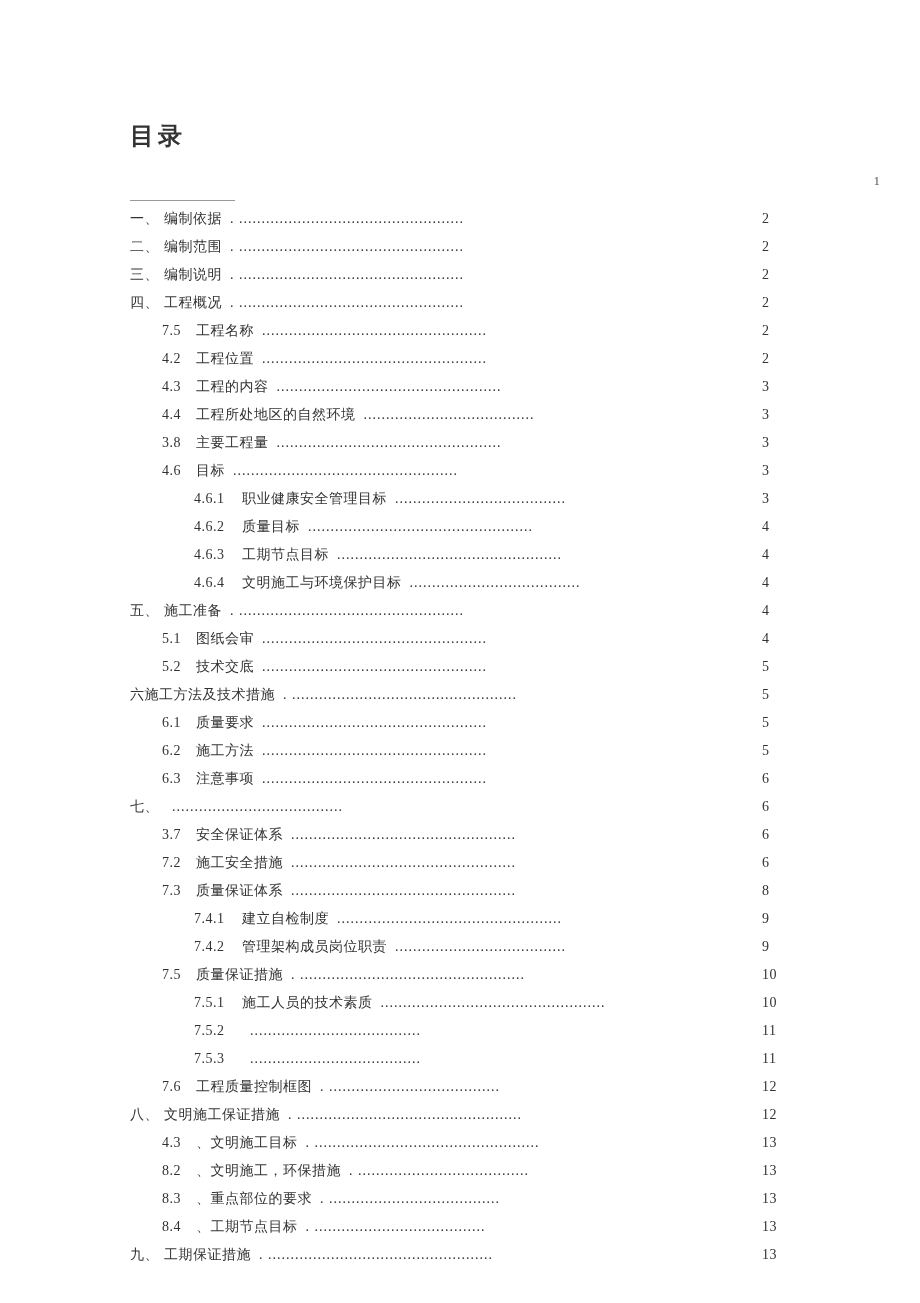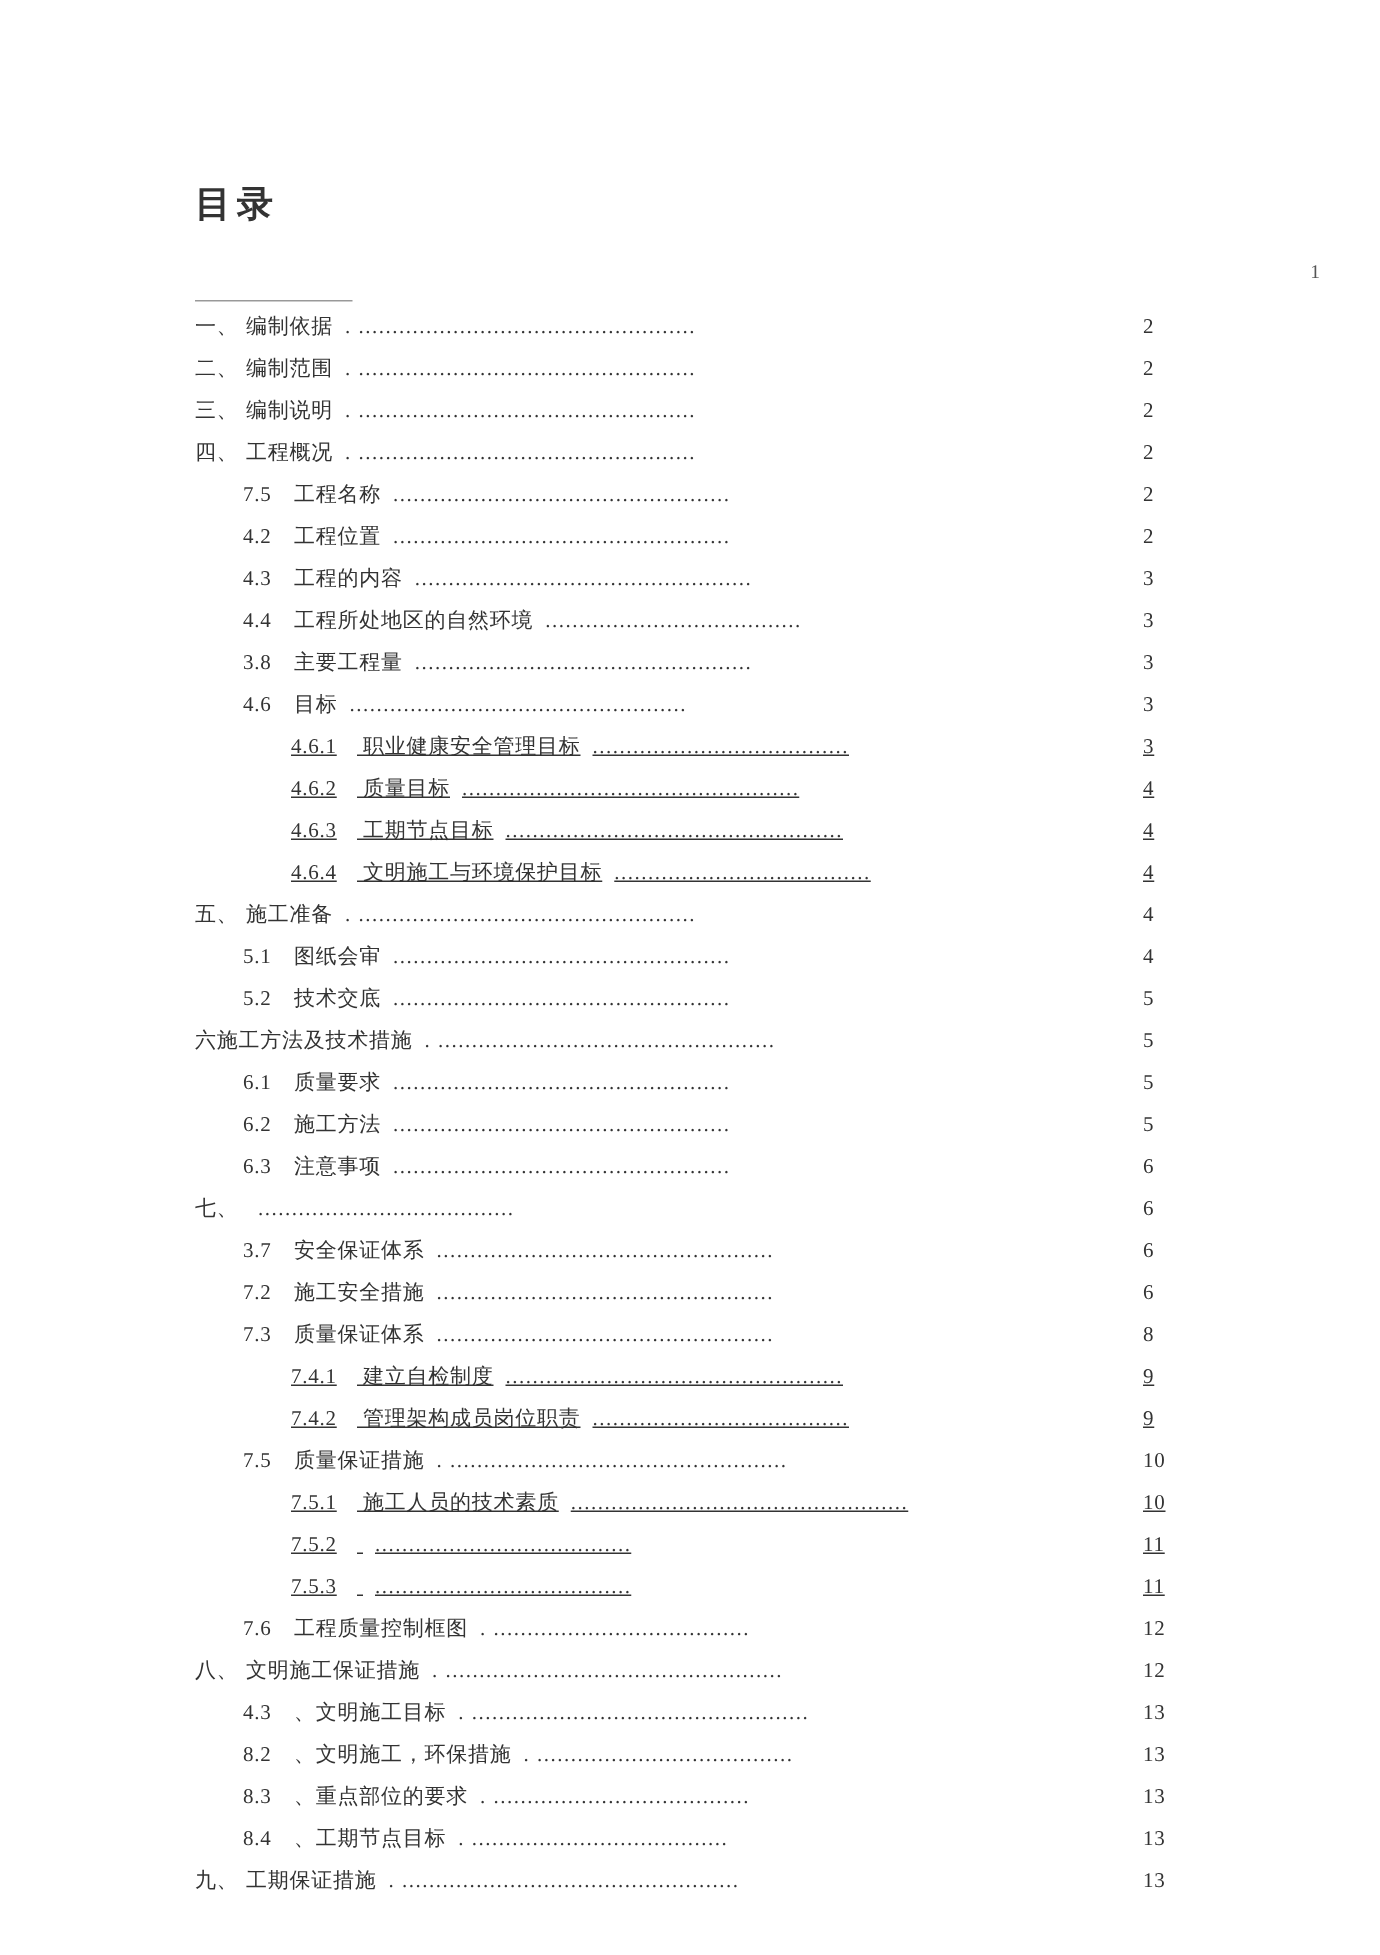--- a/index.html
+++ b/index.html
@@ -41,21 +41,21 @@
       line-height: 2.0;
       letter-spacing: 0.5px;
     }
     .toc-row {
       display: flex;
       align-items: baseline;
       white-space: nowrap;
     }
     .indent-0 { padding-left: 0; }
     .indent-1 { padding-left: 32px; }
-    .indent-2 { padding-left: 64px; text-decoration: underline; }
+    .indent-2 { padding-left: 64px; }
     .num {
       display: inline-block;
       min-width: 30px;
     }
     .num2 {
       display: inline-block;
       min-width: 44px;
     }
     .label {
       white-space: nowrap;

